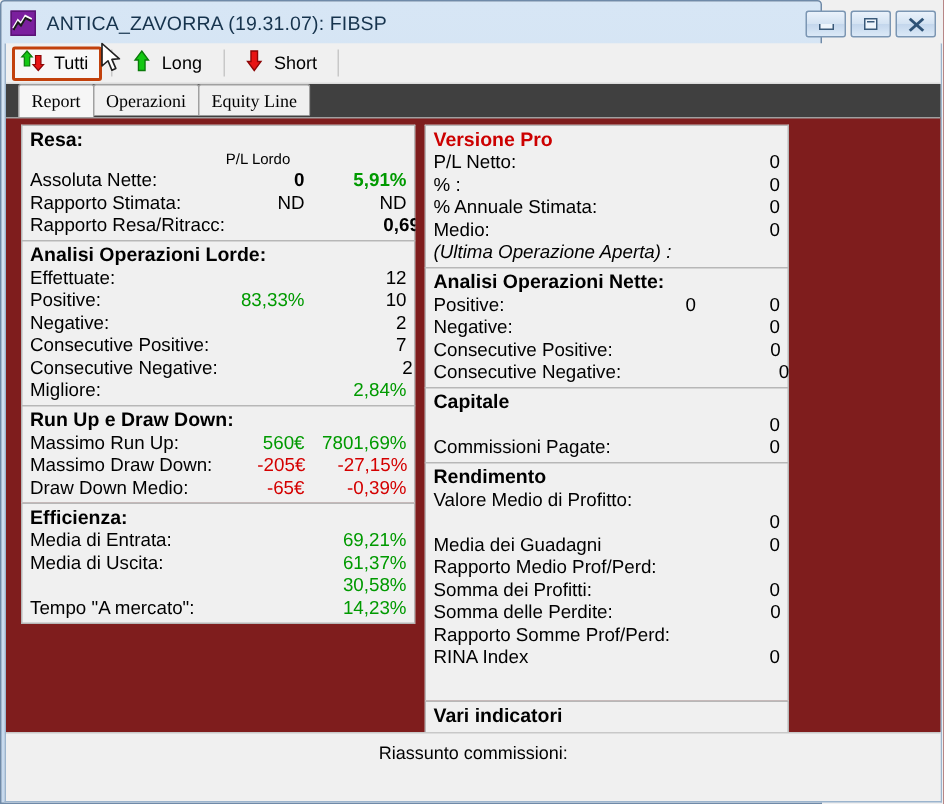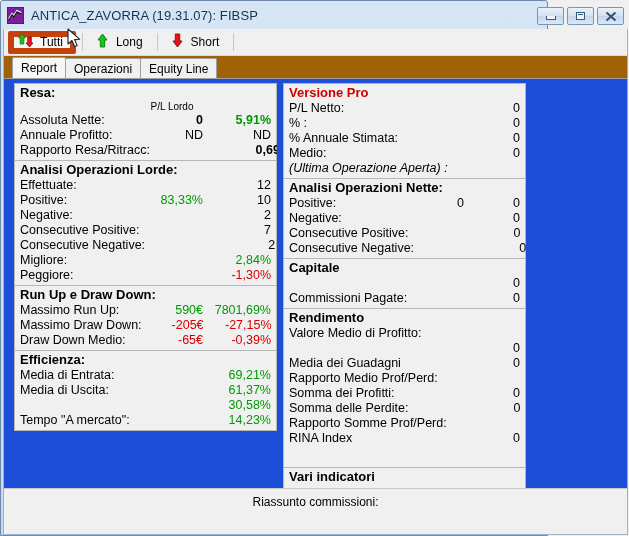--- a/index.html
+++ b/index.html
@@ -116,41 +116,42 @@
     height: 23px;
     padding: 0 7px 0 3px;
     font-size: 12px;
     color: #000;
     box-sizing: border-box;
     border: 1px solid transparent;
     border-radius: 2px;
     white-space: nowrap;
   }
   .tb-btn.active {
-    border: 6px solid #c2410c;
+    border: 2px solid #c2410c;
     background: #f7f7f7;
   }
   .tb-btn .lbl { margin-left: 4px; }
   .tb-sep {
     width: 1px; height: 18px;
     background: #c8c8c8;
     margin: 0 6px;
   }
   .arrow-ico { display:block; }
 
   
   .tabstrip {
     position: absolute;
     left: 0; top: 27px;
     width: 100%; height: 23px;
     box-sizing: border-box;
     display: flex;
-    align-items: flex-end;
+    align-items: flex-start;
     padding-left: 8px;
-    background: #a16207;
+    background: #404040;
+    font-family: Liberation Serif, serif;
   }
   .tab {
     font-size: 12px;
     color: #000;
     padding: 3px 8px 3px 8px;
     box-sizing: border-box;
     height: 21px;
     border: 1px solid #a0a0a0;
     border-bottom: none;
     background: #f0f0f0;
@@ -162,21 +163,21 @@
     background: #f6f6f6;
     height: 22px;
     font-weight: normal;
   }
 
   
   .report-area {
     position: absolute;
     left: 0; top: 49px;
     right: 0; bottom: 46px;
-    background: #1d4ed8;
+    background: #7f1d1d;
     border-top: 1px solid #a0a0a0;
     overflow: hidden;
   }
   .panes {
     position: absolute;
     left: 10px; top: 4px;
     display: flex;
     gap: 0;
   }
   .pane {
@@ -363,21 +364,21 @@
               <span class="mid">P/L Lordo</span>
               <span class="val"></span>
             </div>
             <div class="row">
               <span class="lab">Assoluta Nette:</span>
               <span class="spacer"></span>
               <span class="mid bold">0</span>
               <span class="val green bold">5,91%</span>
             </div>
             <div class="row">
-              <span class="lab">Annuale Profitto:</span>
+              <span class="lab">Rapporto Stimata:</span>
               <span class="spacer"></span>
               <span class="mid">ND</span>
               <span class="val">ND</span>
             </div>
             <div class="row">
               <span class="lab">Rapporto Resa/Ritracc:</span>
               <span class="spacer"></span>
               <span class="mid"></span>
               <span class="val bold">0,69</span>
             </div>
@@ -414,34 +415,28 @@
               <span class="spacer"></span>
               <span class="mid"></span>
               <span class="val">2</span>
             </div>
             <div class="row">
               <span class="lab">Migliore:</span>
               <span class="spacer"></span>
               <span class="mid"></span>
               <span class="val green">2,84%</span>
             </div>
-            <div class="row">
-              <span class="lab">Peggiore:</span>
-              <span class="spacer"></span>
-              <span class="mid"></span>
-              <span class="val red">-1,30%</span>
-            </div>
           </div>
 
           <div class="group">
             <div class="ghead">Run Up e Draw Down:</div>
             <div class="row">
               <span class="lab">Massimo Run Up:</span>
               <span class="spacer"></span>
-              <span class="mid green">590€</span>
+              <span class="mid green">560€</span>
               <span class="val green">7801,69%</span>
             </div>
             <div class="row">
               <span class="lab">Massimo Draw Down:</span>
               <span class="spacer"></span>
               <span class="mid red">-205€</span>
               <span class="val red">-27,15%</span>
             </div>
             <div class="row">
               <span class="lab">Draw Down Medio:</span>

